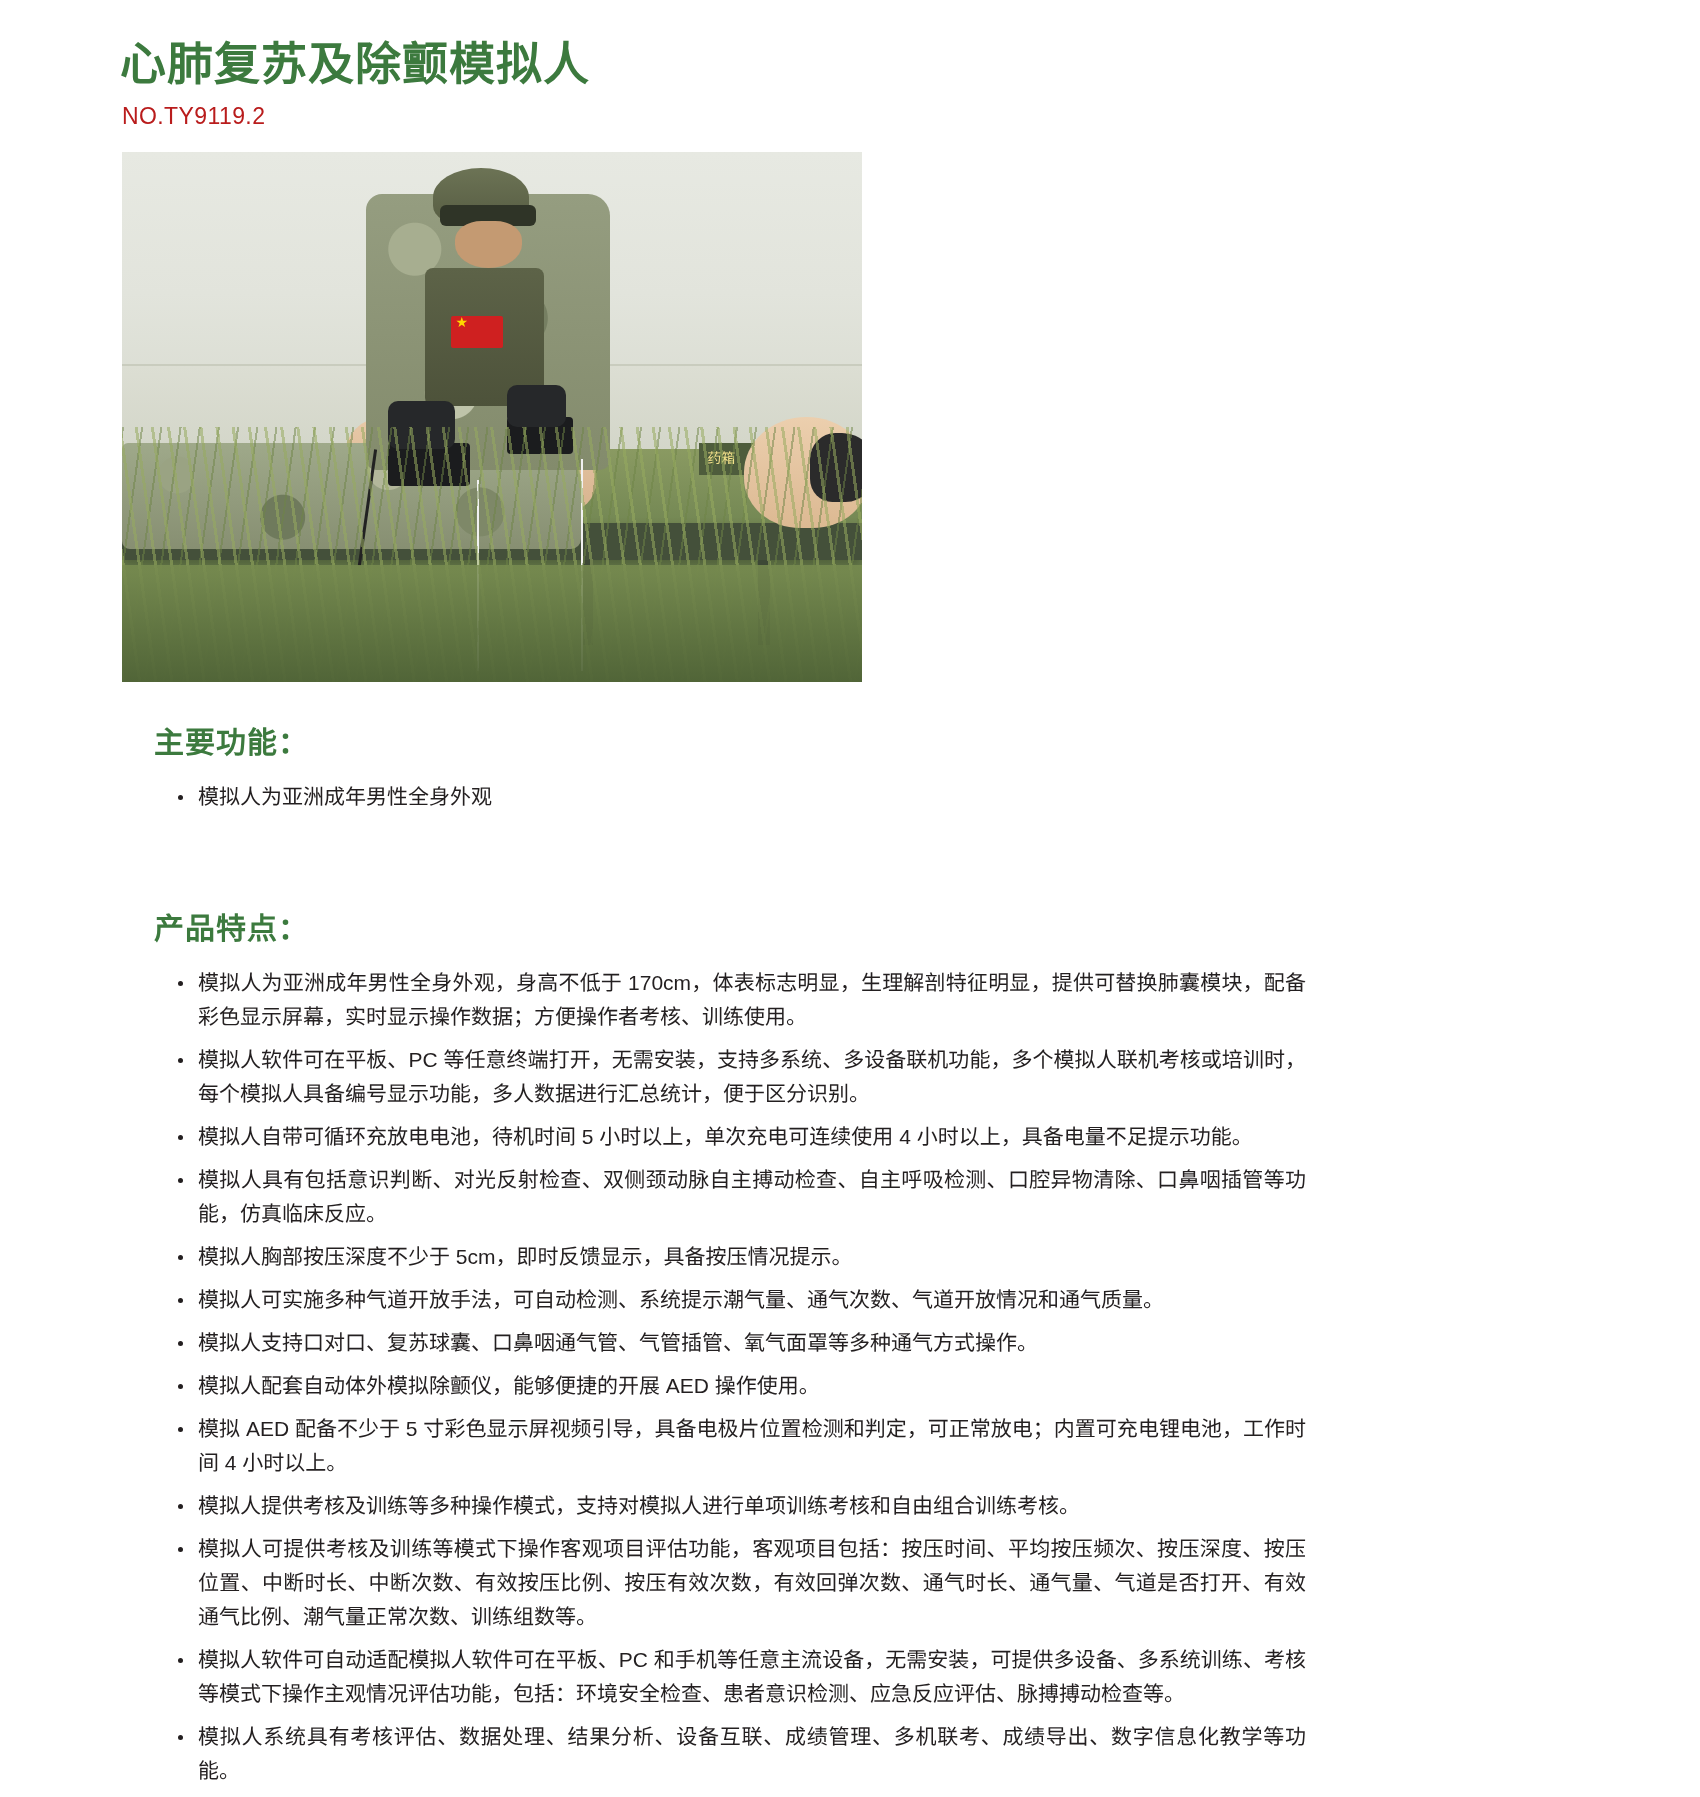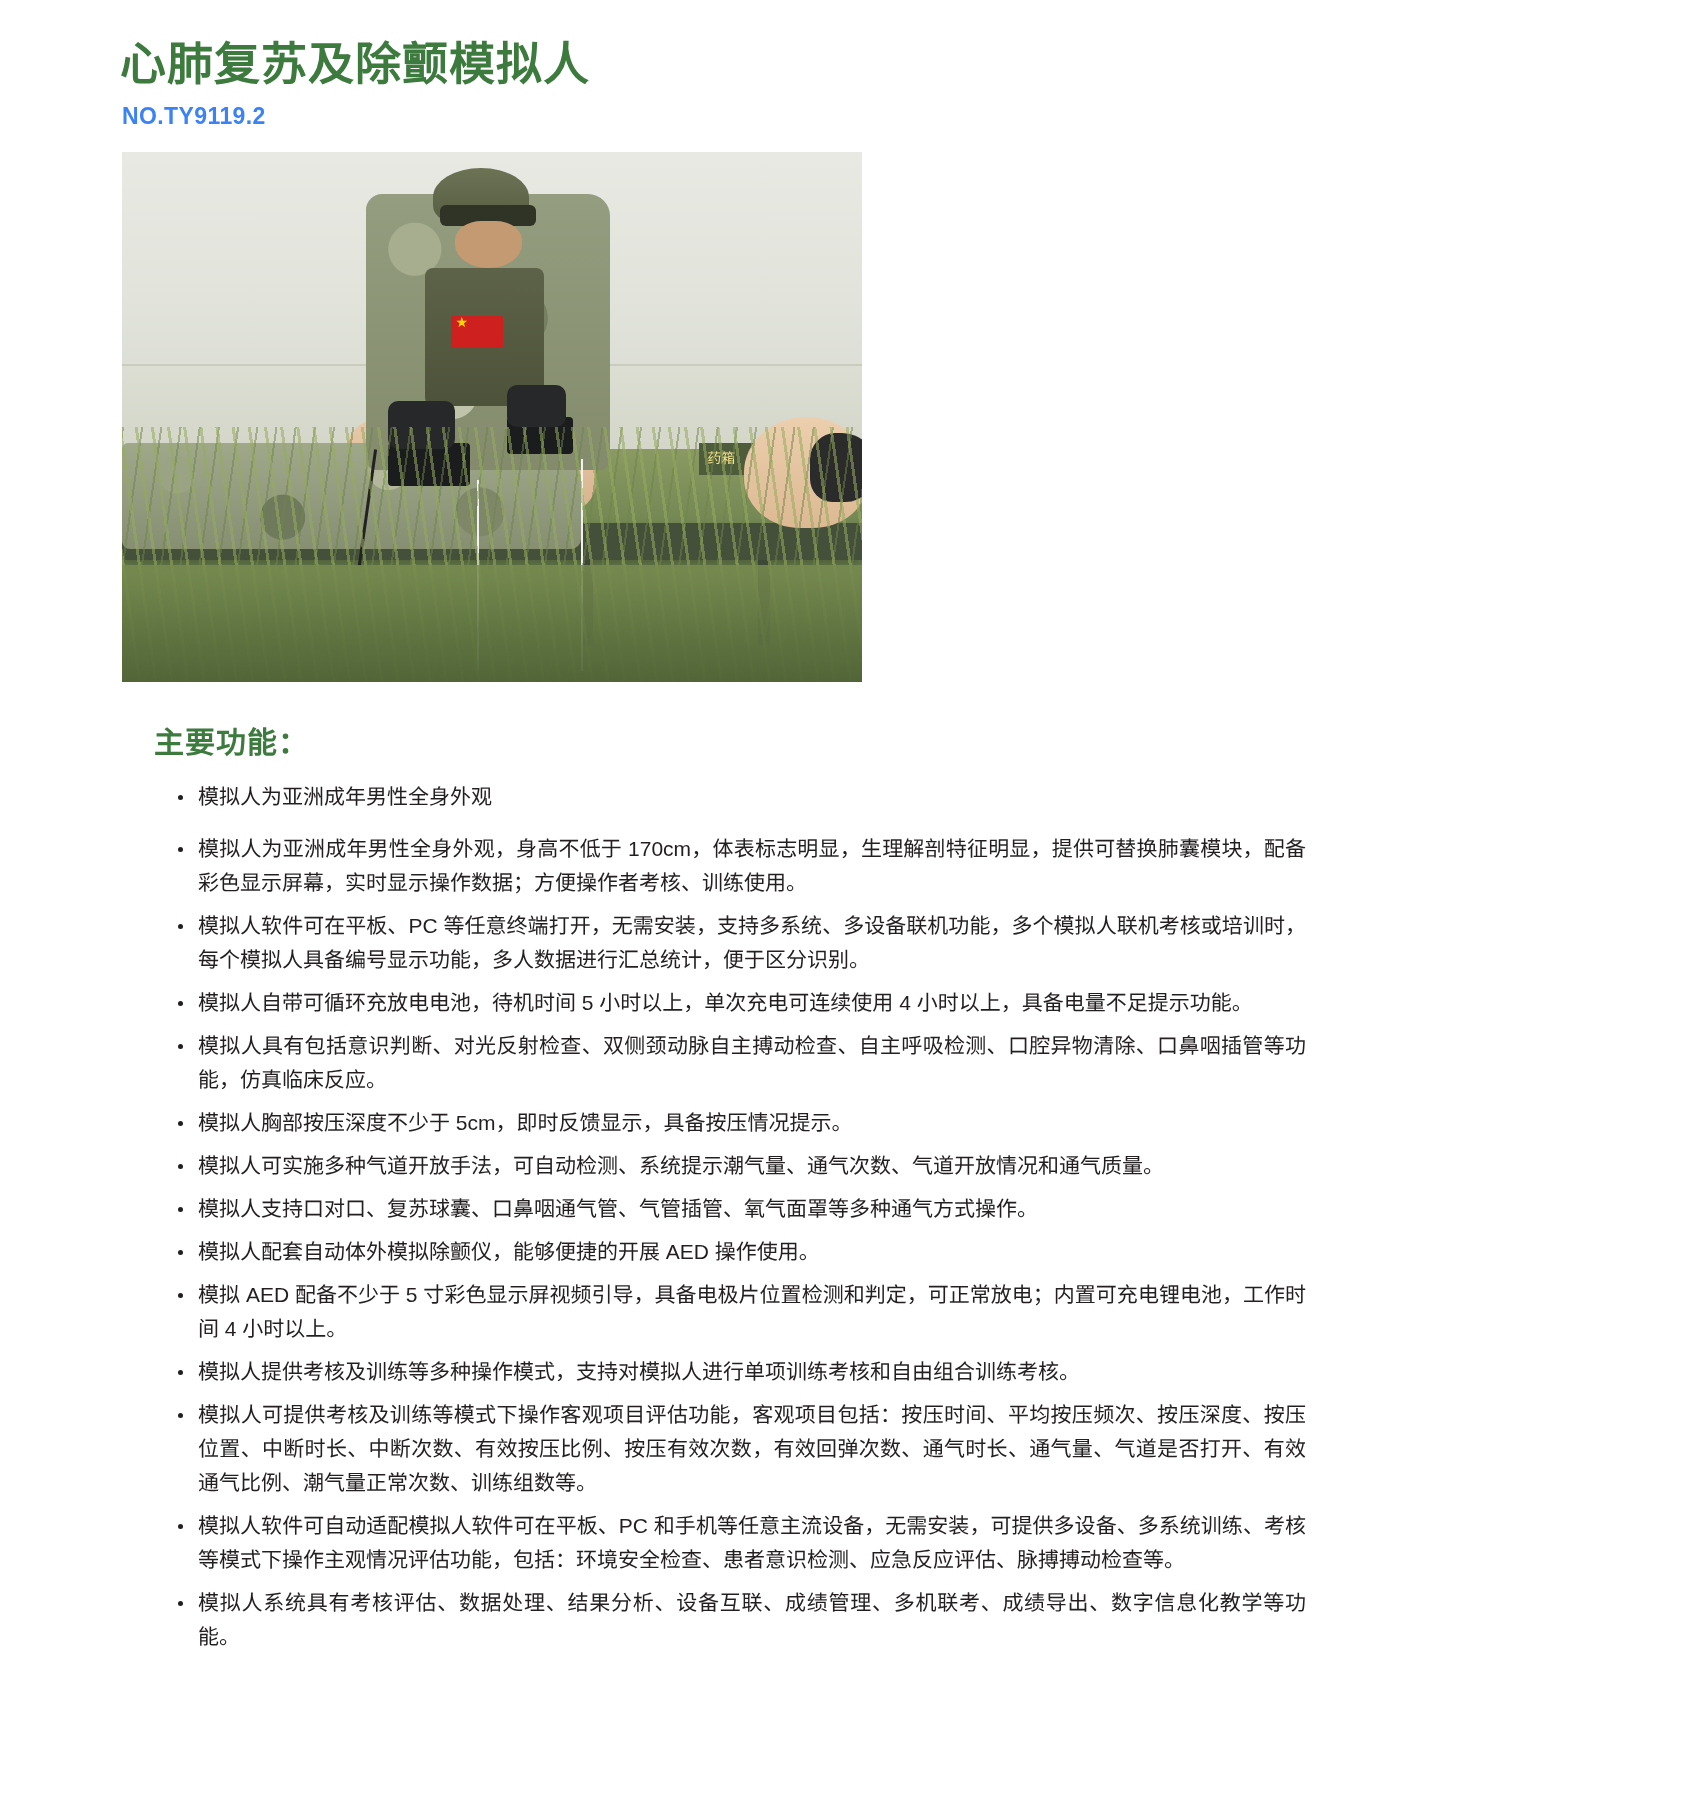--- a/index.html
+++ b/index.html
@@ -27,22 +27,22 @@
   .doc-title {
     font-size: 46px;
     font-weight: bold;
     color: #3c7a3e;
     letter-spacing: 1px;
     margin: 10px 0 0 0;
     line-height: 1.15;
   }
   .doc-model {
     font-size: 23px;
-    font-weight: bold;
-    color: #3b82f6;
+    font-weight: normal;
+    color: #b91c1c;
     margin: 12px 0 12px 2px;
     letter-spacing: 0.4px;
   }
 
   
   .photo-wrap {
     margin: 22px 0 0 2px;
     width: 740px;
     height: 530px;
     position: relative;
@@ -331,20 +331,21 @@
   </div>
 
   <section class="section">
     <h2 class="section-title main-func-title">主要功能：</h2>
     <ul class="bullets main-func-list">
       <li>模拟人为亚洲成年男性全身外观</li>
     </ul>
   </section>
 
   <section class="section">
+    <h2 class="section-title features-title">产品特点：</h2>
     <ul class="bullets features-list">
       <li>模拟人为亚洲成年男性全身外观，身高不低于 170cm，体表标志明显，生理解剖特征明显，提供可替换肺囊模块，配备彩色显示屏幕，实时显示操作数据；方便操作者考核、训练使用。</li>
       <li>模拟人软件可在平板、PC 等任意终端打开，无需安装，支持多系统、多设备联机功能，多个模拟人联机考核或培训时，每个模拟人具备编号显示功能，多人数据进行汇总统计，便于区分识别。</li>
       <li>模拟人自带可循环充放电电池，待机时间 5 小时以上，单次充电可连续使用 4 小时以上，具备电量不足提示功能。</li>
       <li>模拟人具有包括意识判断、对光反射检查、双侧颈动脉自主搏动检查、自主呼吸检测、口腔异物清除、口鼻咽插管等功能，仿真临床反应。</li>
       <li>模拟人胸部按压深度不少于 5cm，即时反馈显示，具备按压情况提示。</li>
       <li>模拟人可实施多种气道开放手法，可自动检测、系统提示潮气量、通气次数、气道开放情况和通气质量。</li>
       <li>模拟人支持口对口、复苏球囊、口鼻咽通气管、气管插管、氧气面罩等多种通气方式操作。</li>
       <li>模拟人配套自动体外模拟除颤仪，能够便捷的开展 AED 操作使用。</li>
       <li>模拟 AED 配备不少于 5 寸彩色显示屏视频引导，具备电极片位置检测和判定，可正常放电；内置可充电锂电池，工作时间 4 小时以上。</li>

